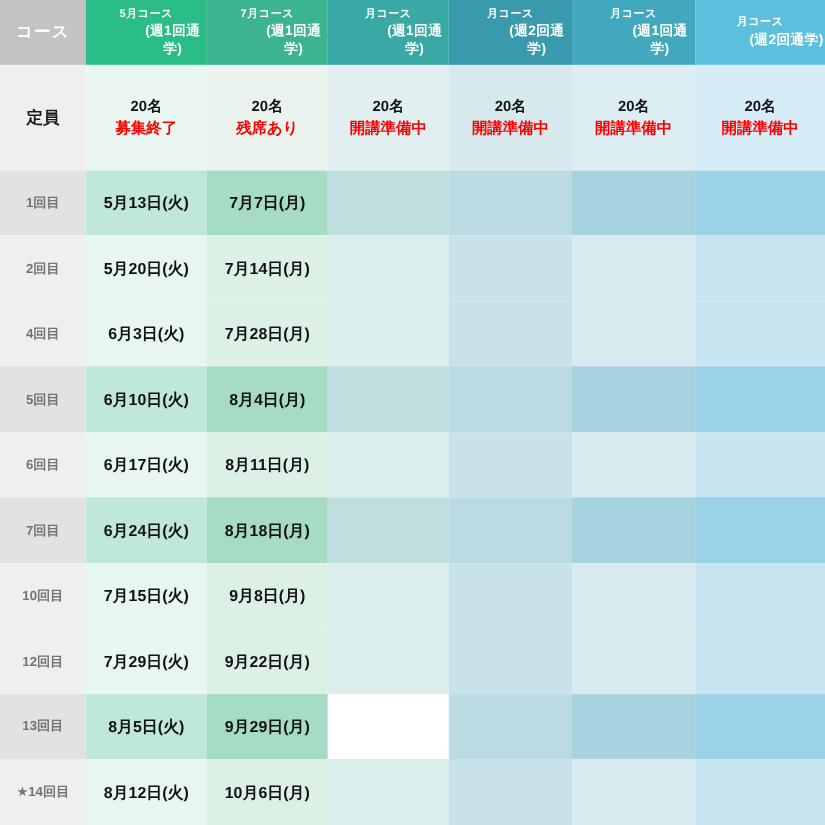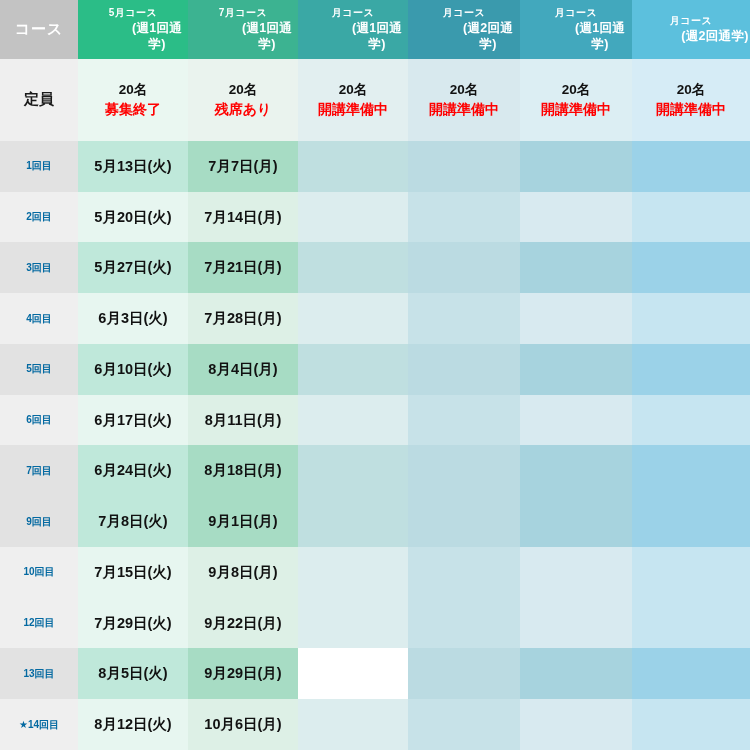--- a/index.html
+++ b/index.html
@@ -69,21 +69,21 @@
   td.capacity-cell .num{
     display:block;font-size:13.5px;color:#111111;font-weight:bold;
   }
   td.capacity-cell .status{
     display:block;font-size:14px;font-weight:bold;
   }
 
   
   tr.session-row{height:44px;}
   td.session-label{
-    font-size:10px;color:#0369a1;
+    font-size:12px;color:#737373;
     border-right:3px solid #ffffff;
     border-bottom:2px solid #ffffff;
   }
   td.session-cell{
     font-size:14.5px;color:#111111;font-weight:normal;
     border-right:2px solid #ffffff;
     border-bottom:2px solid #ffffff;
   }
   td.session-cell:last-child{border-right:0;}
   tr.session-row:last-child td{border-bottom:0;}
@@ -170,29 +170,20 @@
       <tr class="session-row">
         <td class="session-label" style="background: rgb(239, 239, 239);">2回目</td>
         <td class="session-cell" style="background: rgb(231, 246, 240);">5月20日(火)</td>
         <td class="session-cell" style="background: rgb(221, 240, 230);">7月14日(月)</td>
         <td class="session-cell" style="background: rgb(220, 237, 238);"></td>
         <td class="session-cell" style="background: rgb(199, 226, 232);"></td>
         <td class="session-cell" style="background: rgb(216, 234, 240);"></td>
         <td class="session-cell" style="background: rgb(198, 229, 241);"></td>
       </tr>
       <tr class="session-row">
-        <td class="session-label" style="background: rgb(226, 226, 226);">3回目</td>
-        <td class="session-cell" style="background: rgb(191, 232, 218);">5月27日(火)</td>
-        <td class="session-cell" style="background: rgb(167, 220, 196);">7月21日(月)</td>
-        <td class="session-cell" style="background: rgb(191, 223, 224);"></td>
-        <td class="session-cell" style="background: rgb(187, 219, 226);"></td>
-        <td class="session-cell" style="background: rgb(167, 211, 222);"></td>
-        <td class="session-cell" style="background: rgb(155, 210, 232);"></td>
-      </tr>
-      <tr class="session-row">
         <td class="session-label" style="background: rgb(239, 239, 239);">4回目</td>
         <td class="session-cell" style="background: rgb(231, 246, 240);">6月3日(火)</td>
         <td class="session-cell" style="background: rgb(221, 240, 230);">7月28日(月)</td>
         <td class="session-cell" style="background: rgb(220, 237, 238);"></td>
         <td class="session-cell" style="background: rgb(199, 226, 232);"></td>
         <td class="session-cell" style="background: rgb(216, 234, 240);"></td>
         <td class="session-cell" style="background: rgb(198, 229, 241);"></td>
       </tr>
       <tr class="session-row">
         <td class="session-label" style="background: rgb(226, 226, 226);">5回目</td>
@@ -215,29 +206,20 @@
       <tr class="session-row">
         <td class="session-label" style="background: rgb(226, 226, 226);">7回目</td>
         <td class="session-cell" style="background: rgb(191, 232, 218);">6月24日(火)</td>
         <td class="session-cell" style="background: rgb(167, 220, 196);">8月18日(月)</td>
         <td class="session-cell" style="background: rgb(191, 223, 224);"></td>
         <td class="session-cell" style="background: rgb(187, 219, 226);"></td>
         <td class="session-cell" style="background: rgb(167, 211, 222);"></td>
         <td class="session-cell" style="background: rgb(155, 210, 232);"></td>
       </tr>
       <tr class="session-row">
-        <td class="session-label" style="background: rgb(226, 226, 226);">9回目</td>
-        <td class="session-cell" style="background: rgb(191, 232, 218);">7月8日(火)</td>
-        <td class="session-cell" style="background: rgb(167, 220, 196);">9月1日(月)</td>
-        <td class="session-cell" style="background: rgb(191, 223, 224);"></td>
-        <td class="session-cell" style="background: rgb(187, 219, 226);"></td>
-        <td class="session-cell" style="background: rgb(167, 211, 222);"></td>
-        <td class="session-cell" style="background: rgb(155, 210, 232);"></td>
-      </tr>
-      <tr class="session-row">
         <td class="session-label" style="background: rgb(239, 239, 239);">10回目</td>
         <td class="session-cell" style="background: rgb(231, 246, 240);">7月15日(火)</td>
         <td class="session-cell" style="background: rgb(221, 240, 230);">9月8日(月)</td>
         <td class="session-cell" style="background: rgb(220, 237, 238);"></td>
         <td class="session-cell" style="background: rgb(199, 226, 232);"></td>
         <td class="session-cell" style="background: rgb(216, 234, 240);"></td>
         <td class="session-cell" style="background: rgb(198, 229, 241);"></td>
       </tr>
       <tr class="session-row">
         <td class="session-label" style="background: rgb(239, 239, 239);">12回目</td>

